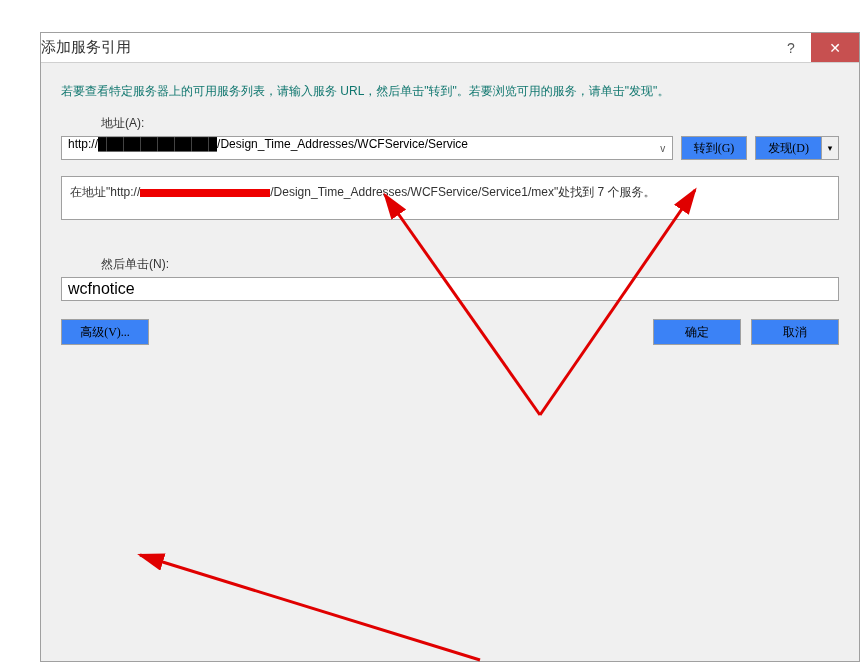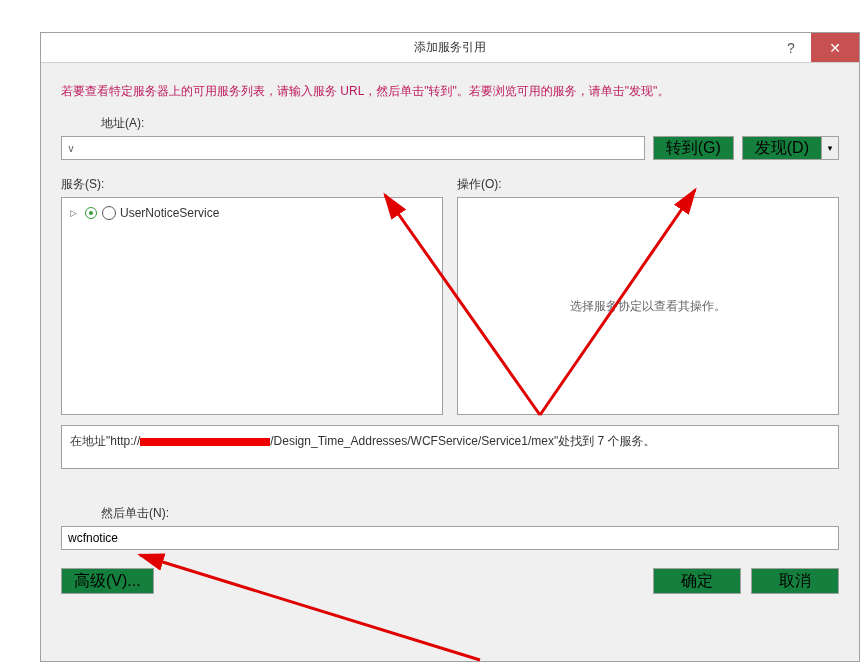--- a/index.html
+++ b/index.html
@@ -23,22 +23,21 @@
     .titlebar {
       height: 30px;
       background: #fff;
       display: flex;
       align-items: center;
       position: relative;
       border-bottom: 1px solid #d0d0d0;
     }
     .titlebar-title {
       flex: 1;
-      text-align: center;
-      font-size: 12px;
+      font-size: 15px;
       color: #333;
     }
     .titlebar-buttons {
       position: absolute;
       right: 0;
       top: 0;
       display: flex;
       height: 100%;
     }
     .help-btn {
@@ -57,21 +56,21 @@
       color: #fff;
       display: flex;
       align-items: center;
       justify-content: center;
       font-size: 14px;
     }
     .content {
       padding: 18px 20px 14px 20px;
     }
     .intro {
-      color: #be185d;
+      color: #0f766e;
       line-height: 1.7;
       margin-bottom: 14px;
     }
     .label {
       color: #333;
       margin-bottom: 4px;
       margin-left: 40px;
     }
     .addr-row {
       display: flex;
@@ -97,25 +96,25 @@
       height: 100%;
     }
     .combo-arrow {
       width: 18px;
       text-align: center;
       color: #555;
       font-size: 10px;
     }
     .btn {
       border: 1px solid #a0a0a0;
-      background: #15803d;
+      background: #3b82f6;
       height: 24px;
       padding: 0 12px;
-      font-size: 16px;
-      font-family: Liberation Sans, sans-serif;
+      font-size: 12px;
+      font-family: Liberation Serif, serif;
       display: inline-flex;
       align-items: center;
       justify-content: center;
       cursor: default;
     }
     .discover-group {
       display: flex;
     }
     .discover-group .btn { border-right: none; }
     .discover-group .dd {
@@ -206,21 +205,21 @@
       height: 8px;
       width: 130px;
       vertical-align: middle;
     }
     .ns-row { margin-bottom: 18px; }
     .ns-input {
       width: 100%;
       border: 1px solid #a0a0a0;
       height: 24px;
       padding: 0 6px;
-      font-size: 12px;
+      font-size: 16px;
       font-family: inherit;
     }
     .button-row {
       display: flex;
       align-items: flex-end;
       gap: 10px;
     }
     .button-row .spacer { flex: 1; }
     .button-row .btn { min-width: 88px; height: 26px; }
 
@@ -242,48 +241,30 @@
       <div class="close-btn">✕</div>
     </div>
   </div>
 
   <div class="content">
     <div class="intro">若要查看特定服务器上的可用服务列表，请输入服务 URL，然后单击"转到"。若要浏览可用的服务，请单击"发现"。</div>
 
     <div class="label">地址(A):</div>
     <div class="addr-row">
       <div class="combo">
+        <div class="combo-input">http://██████████████/Design_Time_Addresses/WCFService/Service</div>
         <div class="combo-arrow">v</div>
       </div>
       <button class="btn">转到(G)</button>
       <div class="discover-group">
         <button class="btn">发现(D)</button>
         <div class="dd">▾</div>
       </div>
     </div>
 
-    <div class="panels">
-      <div class="panel-col">
-        <div class="panel-label">服务(S):</div>
-        <div class="listbox">
-          <div class="tree-item">
-            <span class="tri">▷</span>
-            <span class="svc-icon"></span>
-            <span class="globe-icon"></span>
-            <span>UserNoticeService</span>
-          </div>
-        </div>
-      </div>
-      <div class="panel-col">
-        <div class="panel-label">操作(O):</div>
-        <div class="listbox">
-          <div class="ops-placeholder">选择服务协定以查看其操作。</div>
-        </div>
-      </div>
-    </div>
 
     <div class="status-box">
       <span>在地址"http://</span><span class="redacted"></span><span>/Design_Time_Addresses/WCFService/Service1/mex"处找到 7 个服务。</span>
     </div>
 
     <div class="ns-row">
       <div class="label">然后单击(N):</div>
       <input class="ns-input" value="wcfnotice" style="">
     </div>
 

